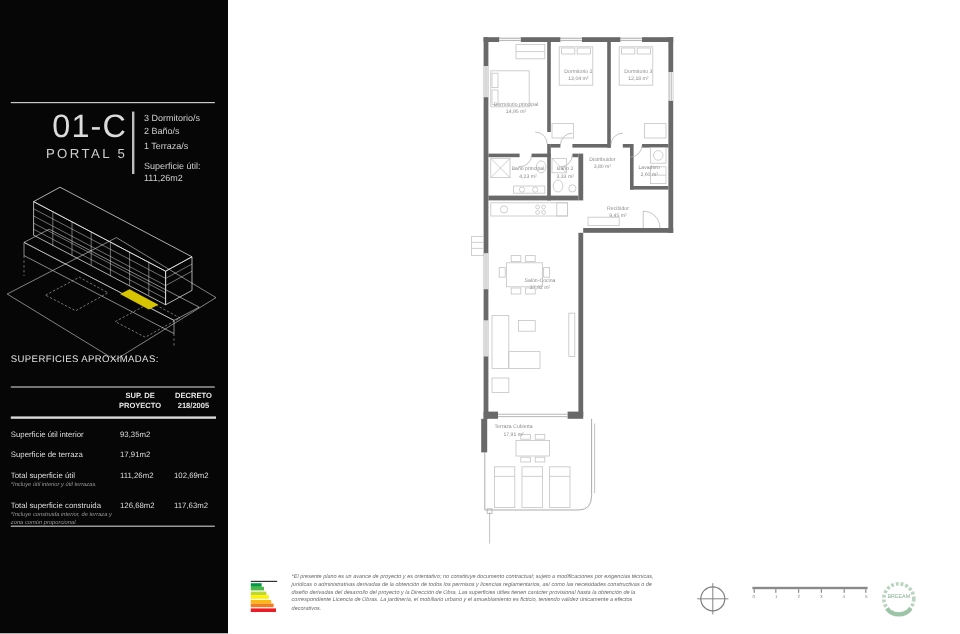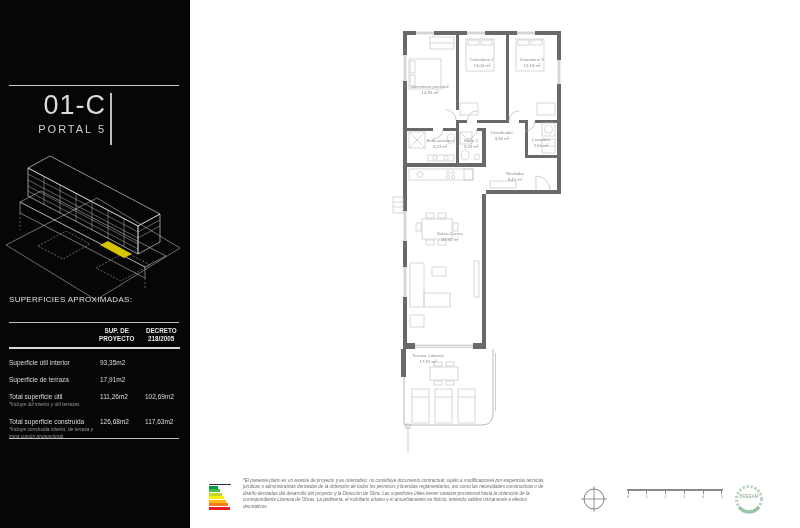--- a/index.html
+++ b/index.html
@@ -57,20 +57,27 @@
 
   <div class="sidebar">
     <div class="sb-topline"></div>
 
     <div class="unit-header">
       <div class="uh-left">
         <div class="unit-code">01-C</div>
         <div class="portal">PORTAL 5</div>
       </div>
       <div class="uh-div"></div>
+      <div class="uh-right">
+        <div class="feature">3 Dormitorio/s</div>
+        <div class="feature">2 Baño/s</div>
+        <div class="feature">1 Terraza/s</div>
+        <div class="su-label">Superficie útil:</div>
+        <div class="su-value">111,26m2</div>
+      </div>
     </div>
 
     <svg class="axon" viewBox="0 0 190 160">
       <g stroke="#e3e3e3" stroke-width="0.5" fill="none">
 
         <polygon points="6,95 97,48 180,98 96,150" stroke="#d5d5d5"></polygon>
         <polyline points="38,96 66,81 90,94 63,109 38,96" stroke="#bdbdbd" stroke-dasharray="2,1.5"></polyline>
         <polyline points="96,118 126,102 150,115 121,131 96,118" stroke="#bdbdbd" stroke-dasharray="2,1.5"></polyline>
 
         <polygon points="28,18 138,76 160,64 50,6" stroke="#efefef" stroke-width="0.6"></polygon>

